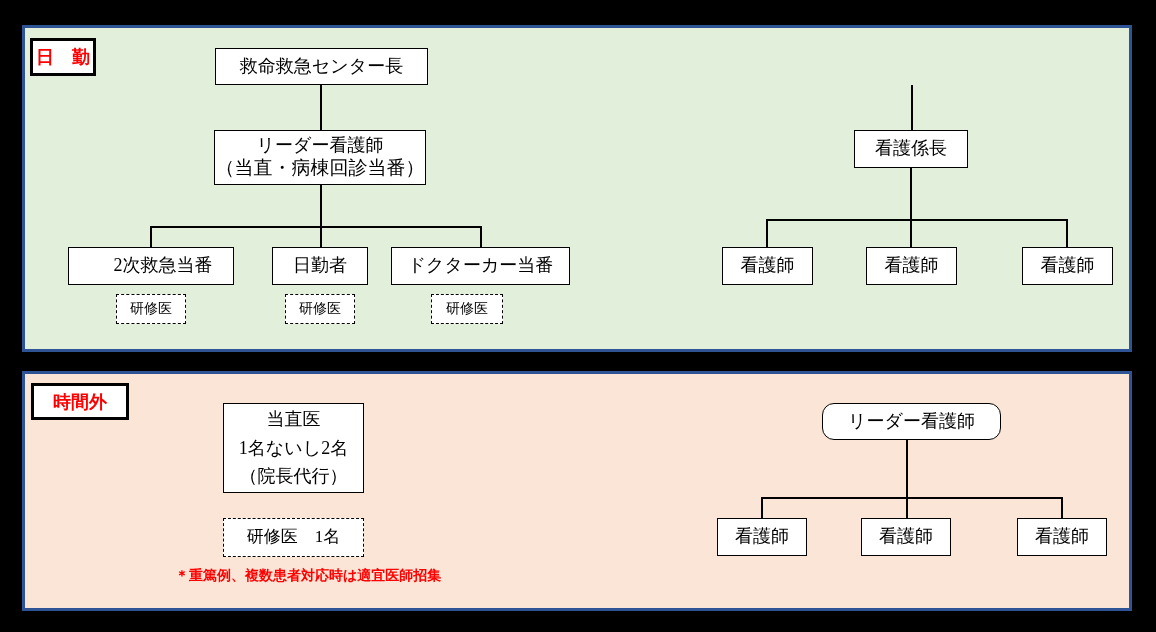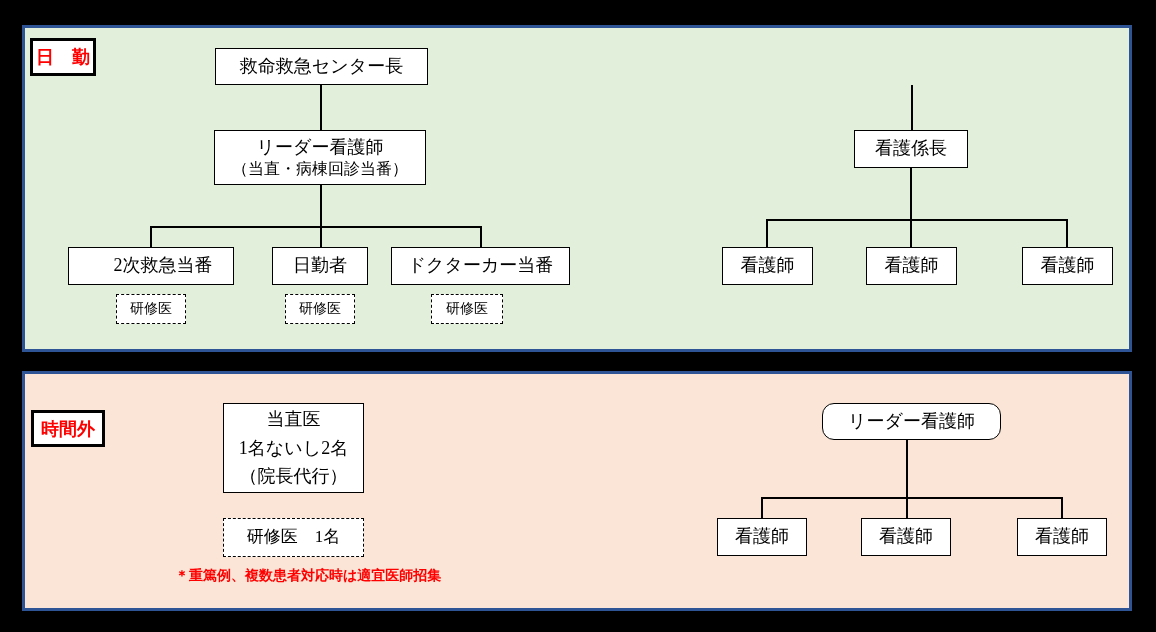--- a/index.html
+++ b/index.html
@@ -8,21 +8,21 @@
   .panel{position:absolute;box-sizing:border-box;border:3px solid #2F5496;}
   .panel-day{left:22px;top:25px;width:1110px;height:327px;background:#E2EFDA;}
   .panel-night{left:22px;top:371px;width:1110px;height:240px;background:#FBE5D6;}
   .section-label{position:absolute;box-sizing:border-box;background:#ffffff;border:3px solid #000000;
         color:#FF0000;font-weight:bold;font-size:18px;line-height:1;
         display:flex;align-items:center;justify-content:center;
         font-family:"Liberation Sans","DejaVu Sans",sans-serif;z-index:3;}
   .node{position:absolute;box-sizing:border-box;background:#ffffff;border:1px solid #000000;
         color:#000000;font-size:18px;line-height:1.2;text-align:center;
         display:flex;flex-direction:column;align-items:center;justify-content:center;z-index:2;}
-  .node .sub{font-size:16px;line-height:1.2;}
+  .node .sub{font-size:19px;line-height:1.2;}
   .node.dashed{border:1px dashed #000000;font-size:14px;}
   .node.dashed-big{border:1px dashed #000000;font-size:17px;}
   .multiline{line-height:1.6;text-align:center;}
   .vline,.hline{position:absolute;background:#000000;z-index:1;}
   .note{position:absolute;color:#FF0000;font-weight:bold;font-size:14px;line-height:1.2;
         font-family:"Liberation Sans","DejaVu Sans",sans-serif;z-index:2;}
 </style>
 </head>
 <body>
 
@@ -65,21 +65,21 @@
   <div class="vline" style="left:766px;top:219px;width:2px;height:28px;"></div>
   <div class="vline" style="left:910px;top:219px;width:2px;height:28px;"></div>
   <div class="vline" style="left:1066px;top:219px;width:2px;height:28px;"></div>
 
   <div class="node" style="left:722px;top:247px;width:91px;height:38px;">看護師</div>
   <div class="node" style="left:866px;top:247px;width:91px;height:38px;">看護師</div>
   <div class="node" style="left:1022px;top:247px;width:91px;height:38px;">看護師</div>
 
   <section class="panel panel-night"></section>
 
-  <div class="section-label" style="left:31px;top:410px;width:74px;height:37px;">時間外</div>
+  <div class="section-label" style="left:31px;top:383px;width:98px;height:37px;">時間外</div>
 
   <div class="node multiline" style="left:223px;top:403px;width:141px;height:90px;">
     <span>当直医</span>
     <span>1名ないし2名</span>
     <span>（院長代行）</span>
   </div>
 
   <div class="node dashed-big" style="left:223px;top:518px;width:141px;height:39px;">研修医　1名</div>
 
   <div class="note" style="left:175px;top:567px;">＊重篤例、複数患者対応時は適宜医師招集</div>

